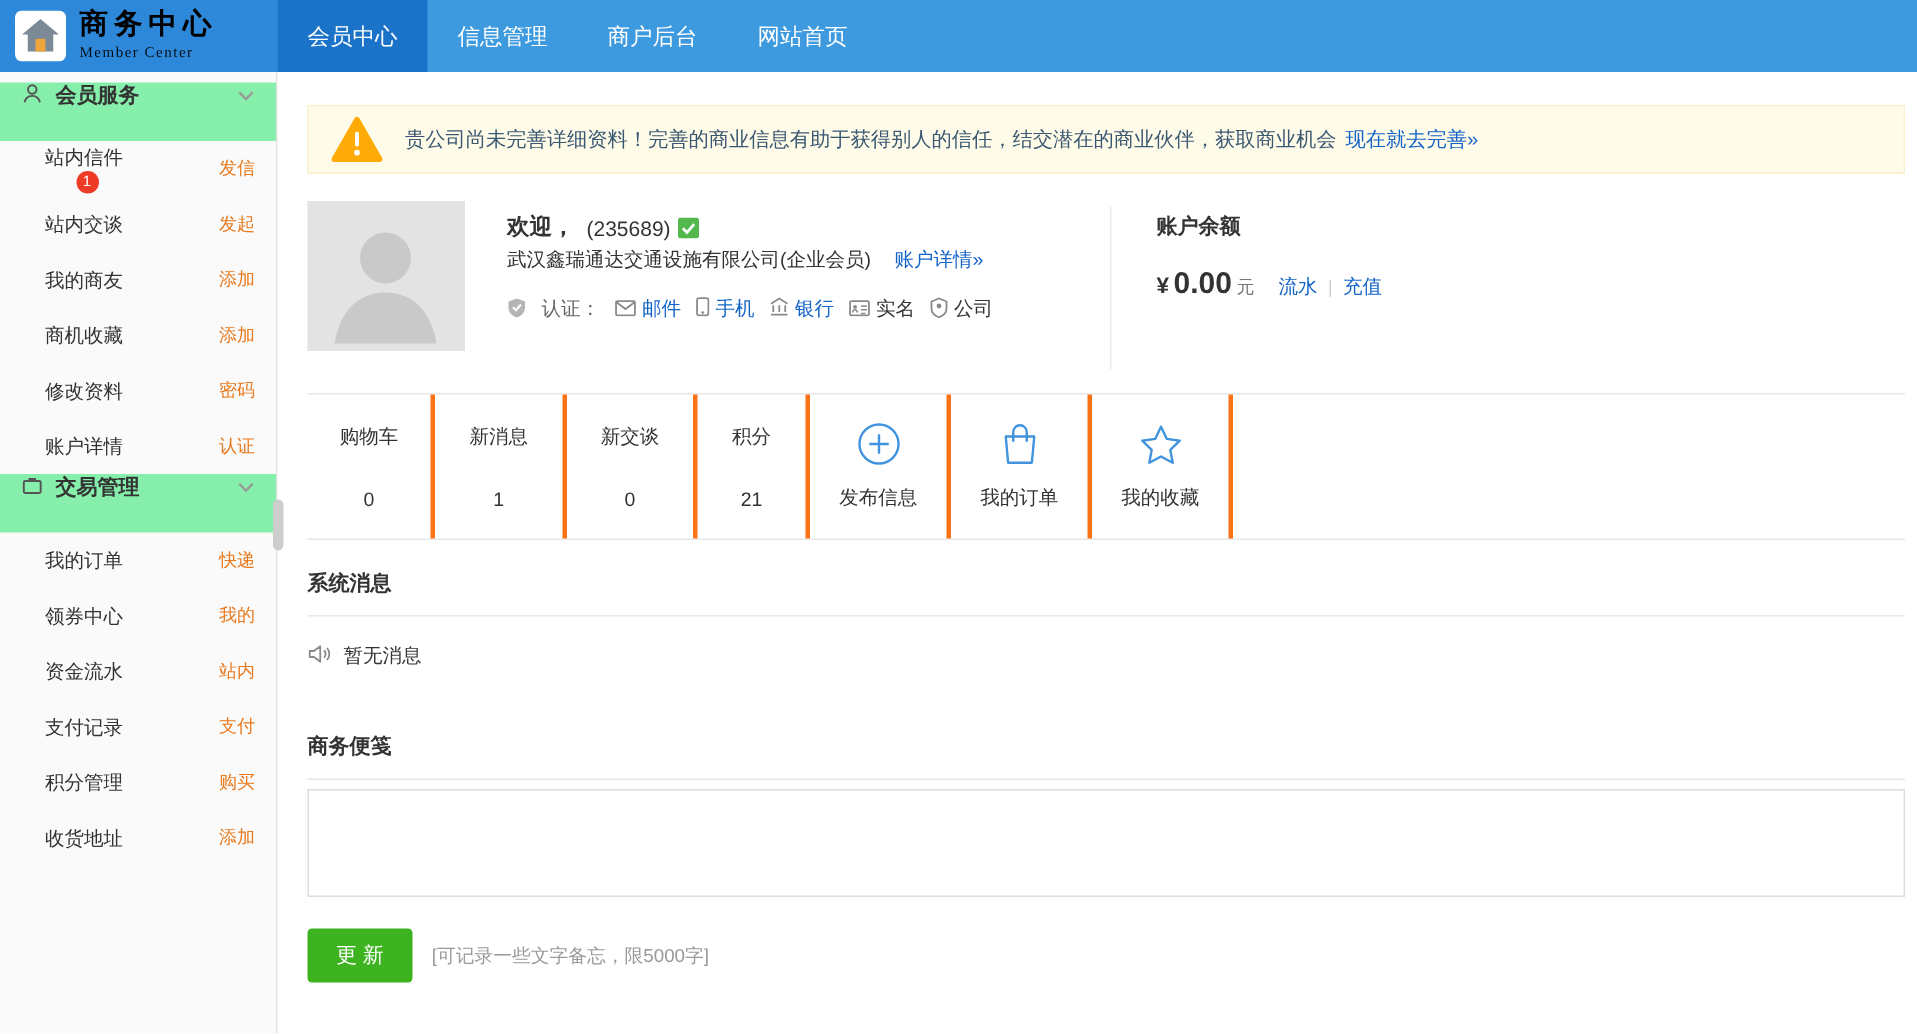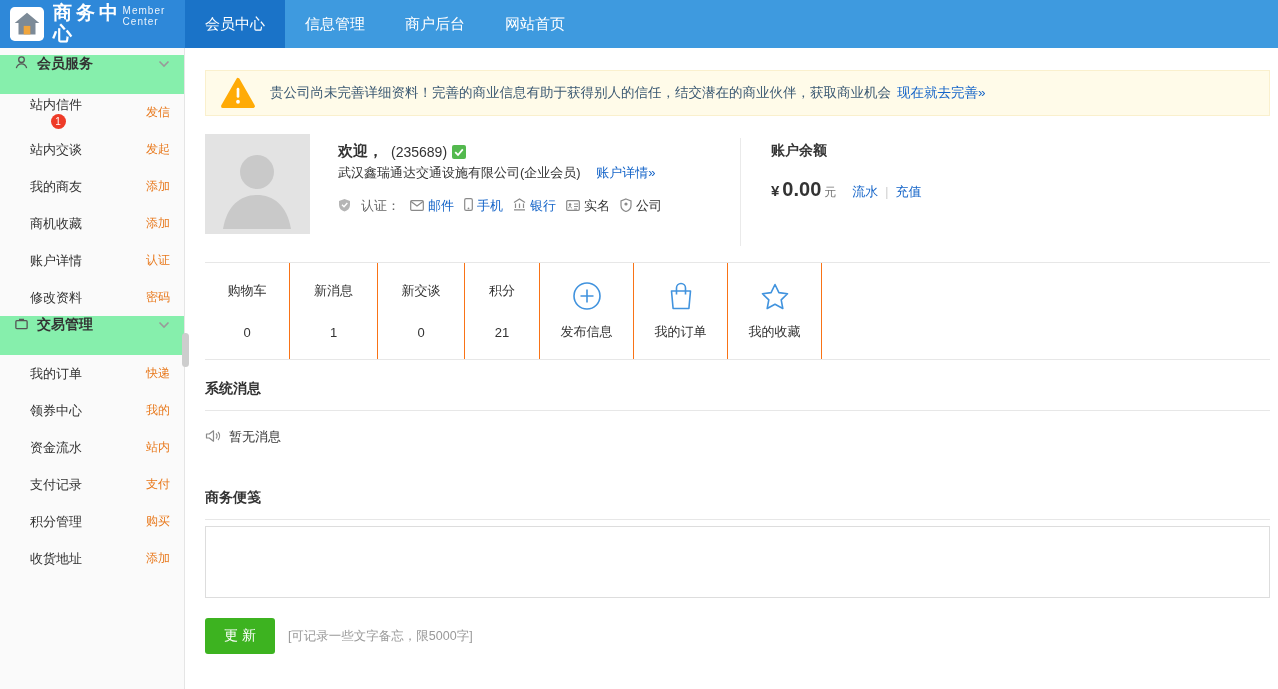--- a/index.html
+++ b/index.html
@@ -8,21 +8,21 @@
     width:1278px; height:689px; position:relative; overflow:hidden;
     background:#fff; font-family:"Liberation Sans","DejaVu Sans",sans-serif;
     color:#333;
   }
   a { text-decoration:none; cursor:pointer; }
 
   
   .header { display:flex; height:48px; background:#3e9adf; }
   .logo { width:185px; background:#2e88d9; display:flex; align-items:center; padding-left:10px; gap:9px; }
   .logo-icon { display:flex; }
-  .logo-text { display:flex; line-height:1.1; color:#ffffff; }
+  .logo-text { display:flex; flex-direction:column; line-height:1.1; color:#000000;font-family:Liberation Serif, serif; }
   .logo-title { font-size:19px; font-weight:bold; letter-spacing:4px; }
   .logo-sub { font-size:10px; opacity:.9; letter-spacing:1px; margin-top:2px; }
   .nav { display:flex; }
   .nav-tab { width:100px; display:flex; align-items:center; justify-content:center; color:#fff; font-size:15px; cursor:pointer; }
   .nav-tab.active { background:#1a73c8; }
 
   
   .sidebar { position:absolute; left:0; top:48px; width:185px; bottom:0; background:#fafafa; border-right:1px solid #e5e5e5; }
   .side-header { height:39px; background:#86efac; display:flex; align-items:flex-start; justify-content:space-between; padding:0 14px; font-size:14px; font-weight:bold; color:#333; cursor:pointer; }
   .side-header.first { margin-top:7px; }
@@ -58,21 +58,21 @@
   .balance-title { font-size:14px; font-weight:bold; }
   .balance-row { margin-top:18px; display:flex; align-items:baseline; }
   .cur { font-size:15px; font-weight:bold; }
   .amt { font-size:20px; font-weight:bold; margin:0 3px; }
   .unit { font-size:12px; color:#777; }
   .balance-row a { color:#1464c8; font-size:13px; }
   .balance-row .first-link { margin-left:16px; }
   .bsep { color:#ccc; margin:0 7px; font-size:12px; }
 
   .stats-row { margin-top:16px; border-top:1px solid #e7e7e7; border-bottom:1px solid #e7e7e7; display:flex; height:98px; }
-  .cell { border-right:1px solid #f97316; display:flex; flex-direction:column; align-items:center; justify-content:center; cursor:pointer;text-align:right; }
+  .cell { border-right:3px solid #f97316; display:flex; flex-direction:column; align-items:center; justify-content:center; cursor:pointer;text-align:right; }
   .stat-cell { gap:25px; font-size:13px; }
   .action-cell { gap:9px; font-size:13px; }
   .filler { flex:1; }
 
   .section-title { margin-top:20px; padding-bottom:12px; border-bottom:1px solid #e7e7e7; font-size:14px; font-weight:bold; color:#333; }
   .empty-msg { padding:17px 0 23px; display:flex; align-items:center; gap:8px; font-size:13px; color:#333; }
   .notes-area { margin-top:6px; width:100%; height:72px; border:1px solid #ddd; resize:none; font-family:"Liberation Sans","DejaVu Sans",sans-serif; font-size:13px; padding:6px; outline:none; }
   .btn-row { margin-top:16px; display:flex; align-items:center; gap:13px; }
   .update-btn { background:#3db320; color:#fff; border:none; border-radius:3px; padding:9px 19px; font-size:14px; cursor:pointer; font-family:inherit; }
   .hint { font-size:12.5px; color:#999; }
@@ -137,29 +137,29 @@
     <span class="si-action">添加</span>
   </div>
   <div class="side-item">
     <span class="si-left">
         <span>商机收藏</span>
       </span>
     <span class="si-action">添加</span>
   </div>
   <div class="side-item">
     <span class="si-left">
+        <span>修改资料</span>
+      </span>
+    <span class="si-action">密码</span>
+  </div>
+  <div class="side-item">
+    <span class="si-left">
         <span>账户详情</span>
       </span>
     <span class="si-action">认证</span>
-  </div>
-  <div class="side-item">
-    <span class="si-left">
-        <span>修改资料</span>
-      </span>
-    <span class="si-action">密码</span>
   </div>
 
   <div class="side-header">
     <span class="sh-left">
       <span><svg width="15" height="15" viewBox="0 0 16 16">
             <rect x="2" y="5" width="12" height="8.5" rx="1" fill="none" stroke="#555" stroke-width="1.4"></rect>
             <path d="M6 5V3.5h4V5" fill="none" stroke="#555" stroke-width="1.4"></path>
           </svg></span>
       <span>交易管理</span>
     </span>

